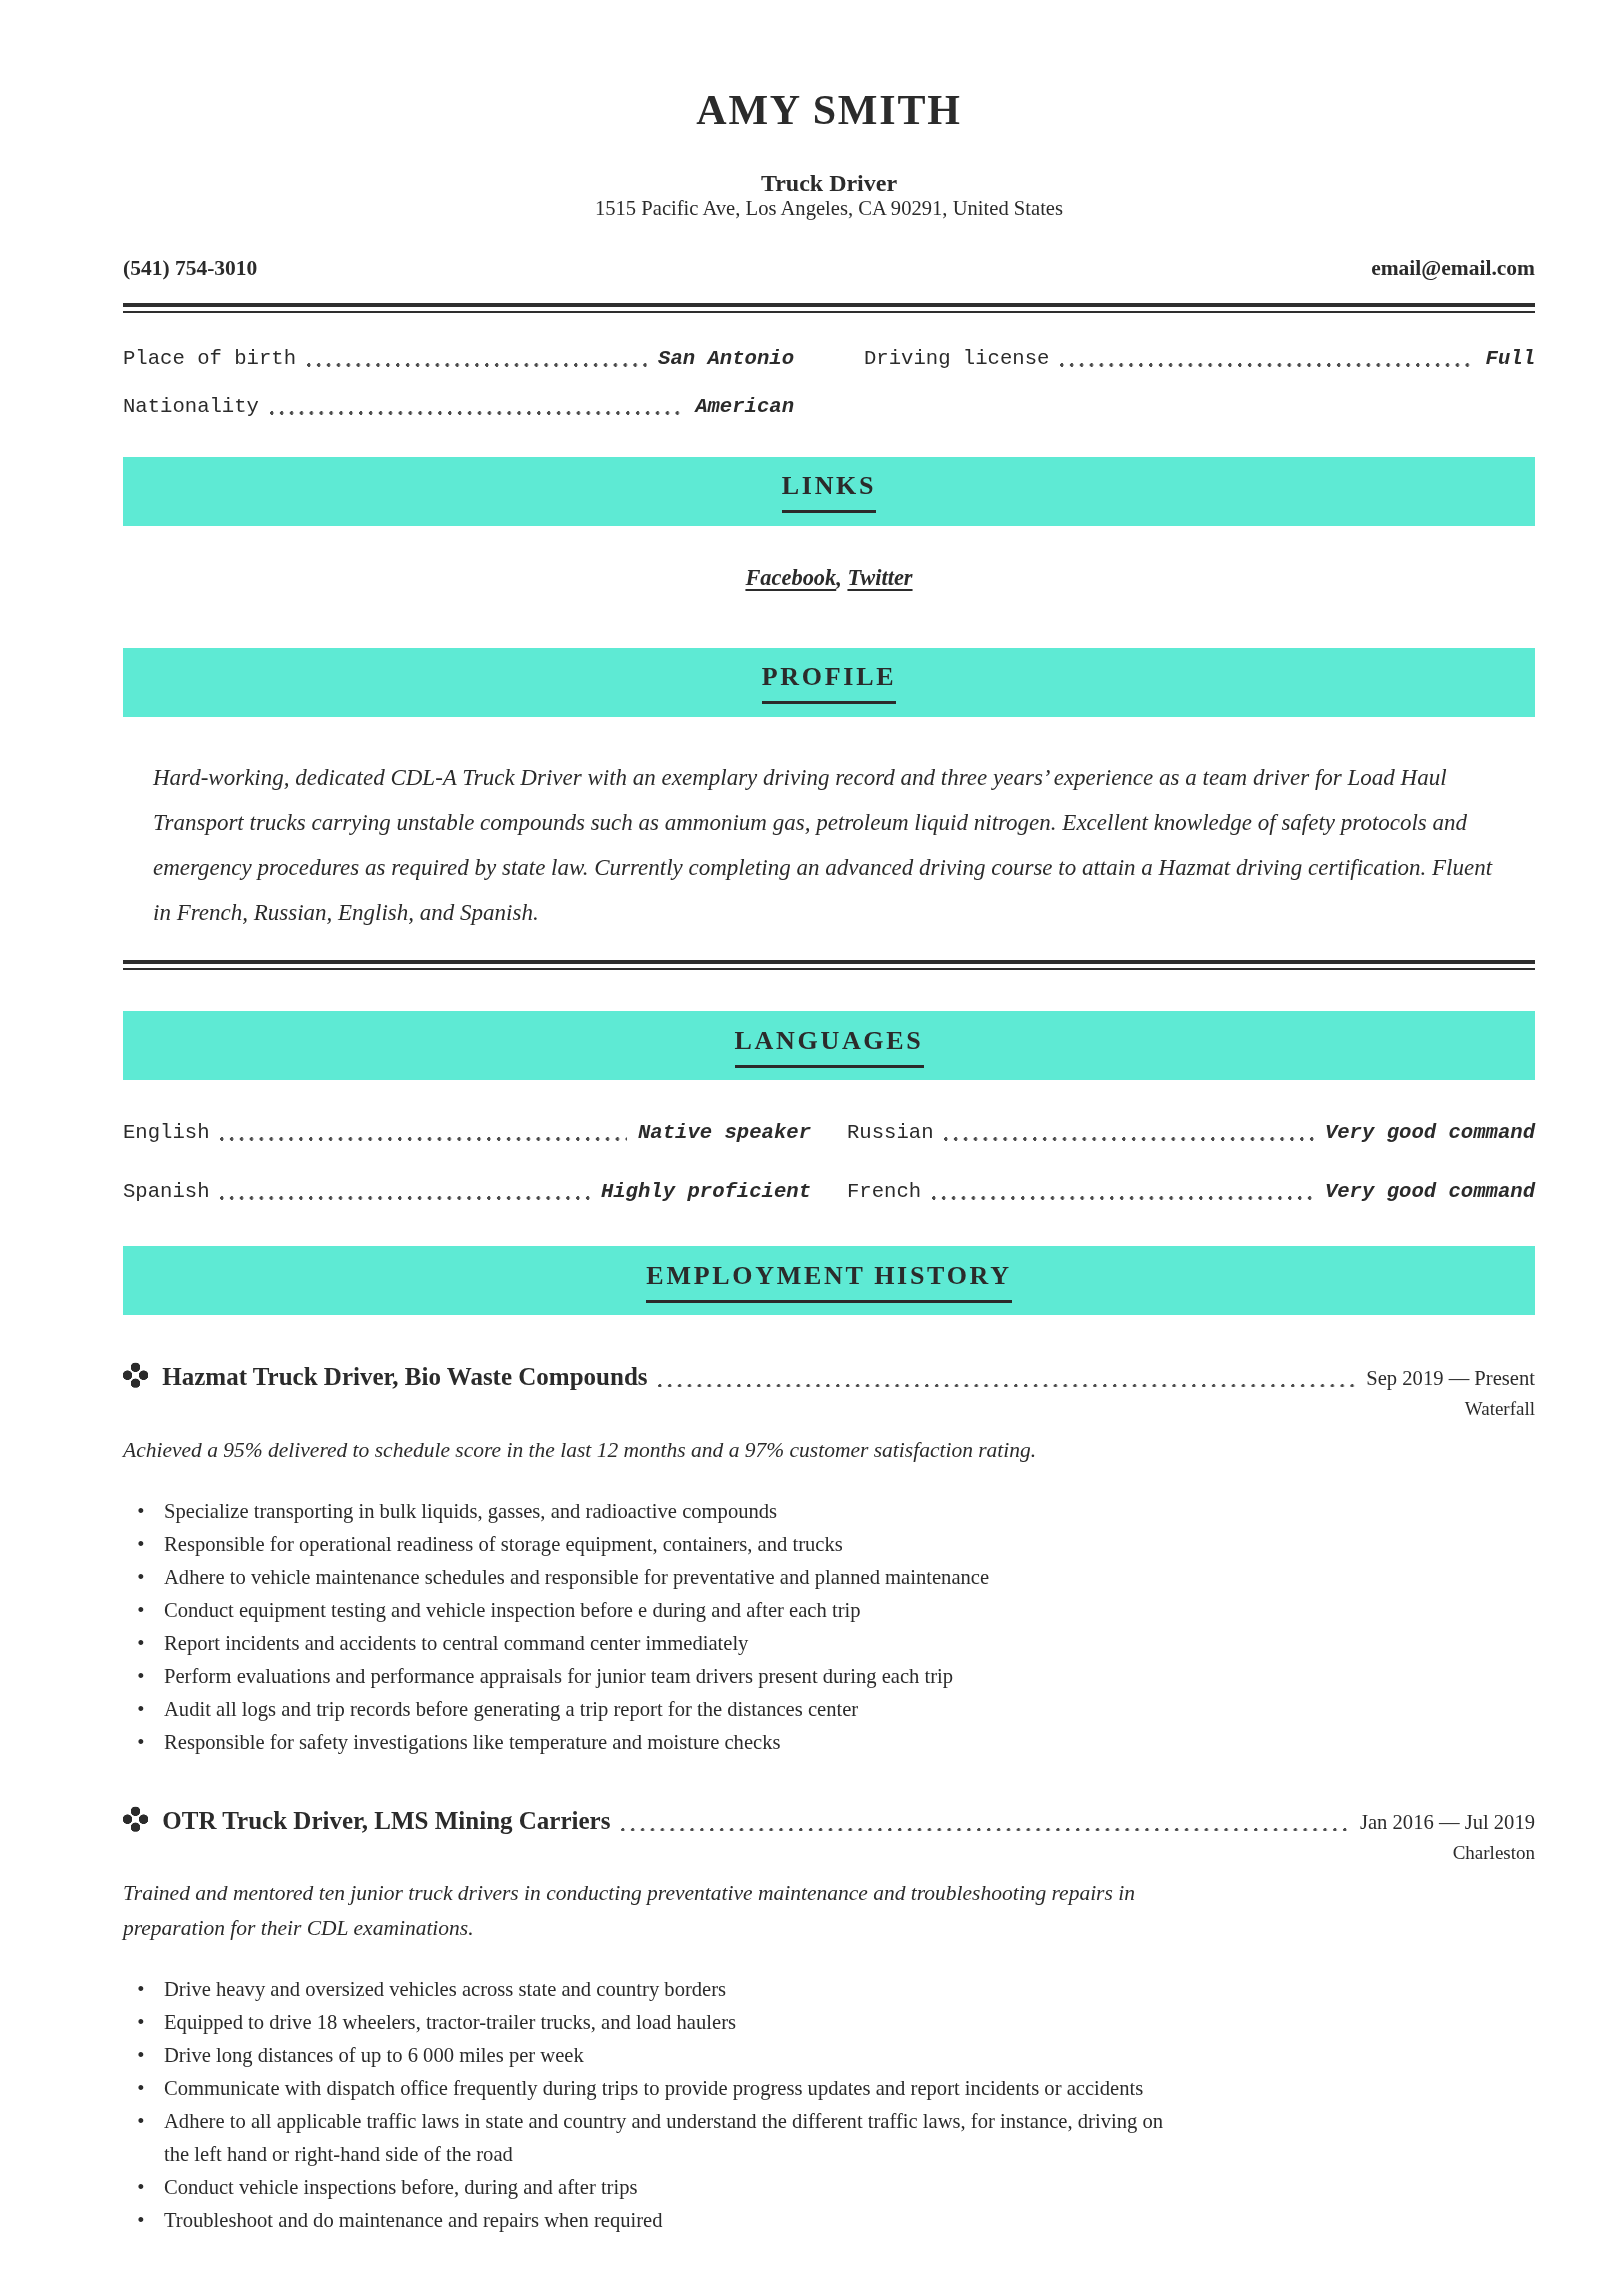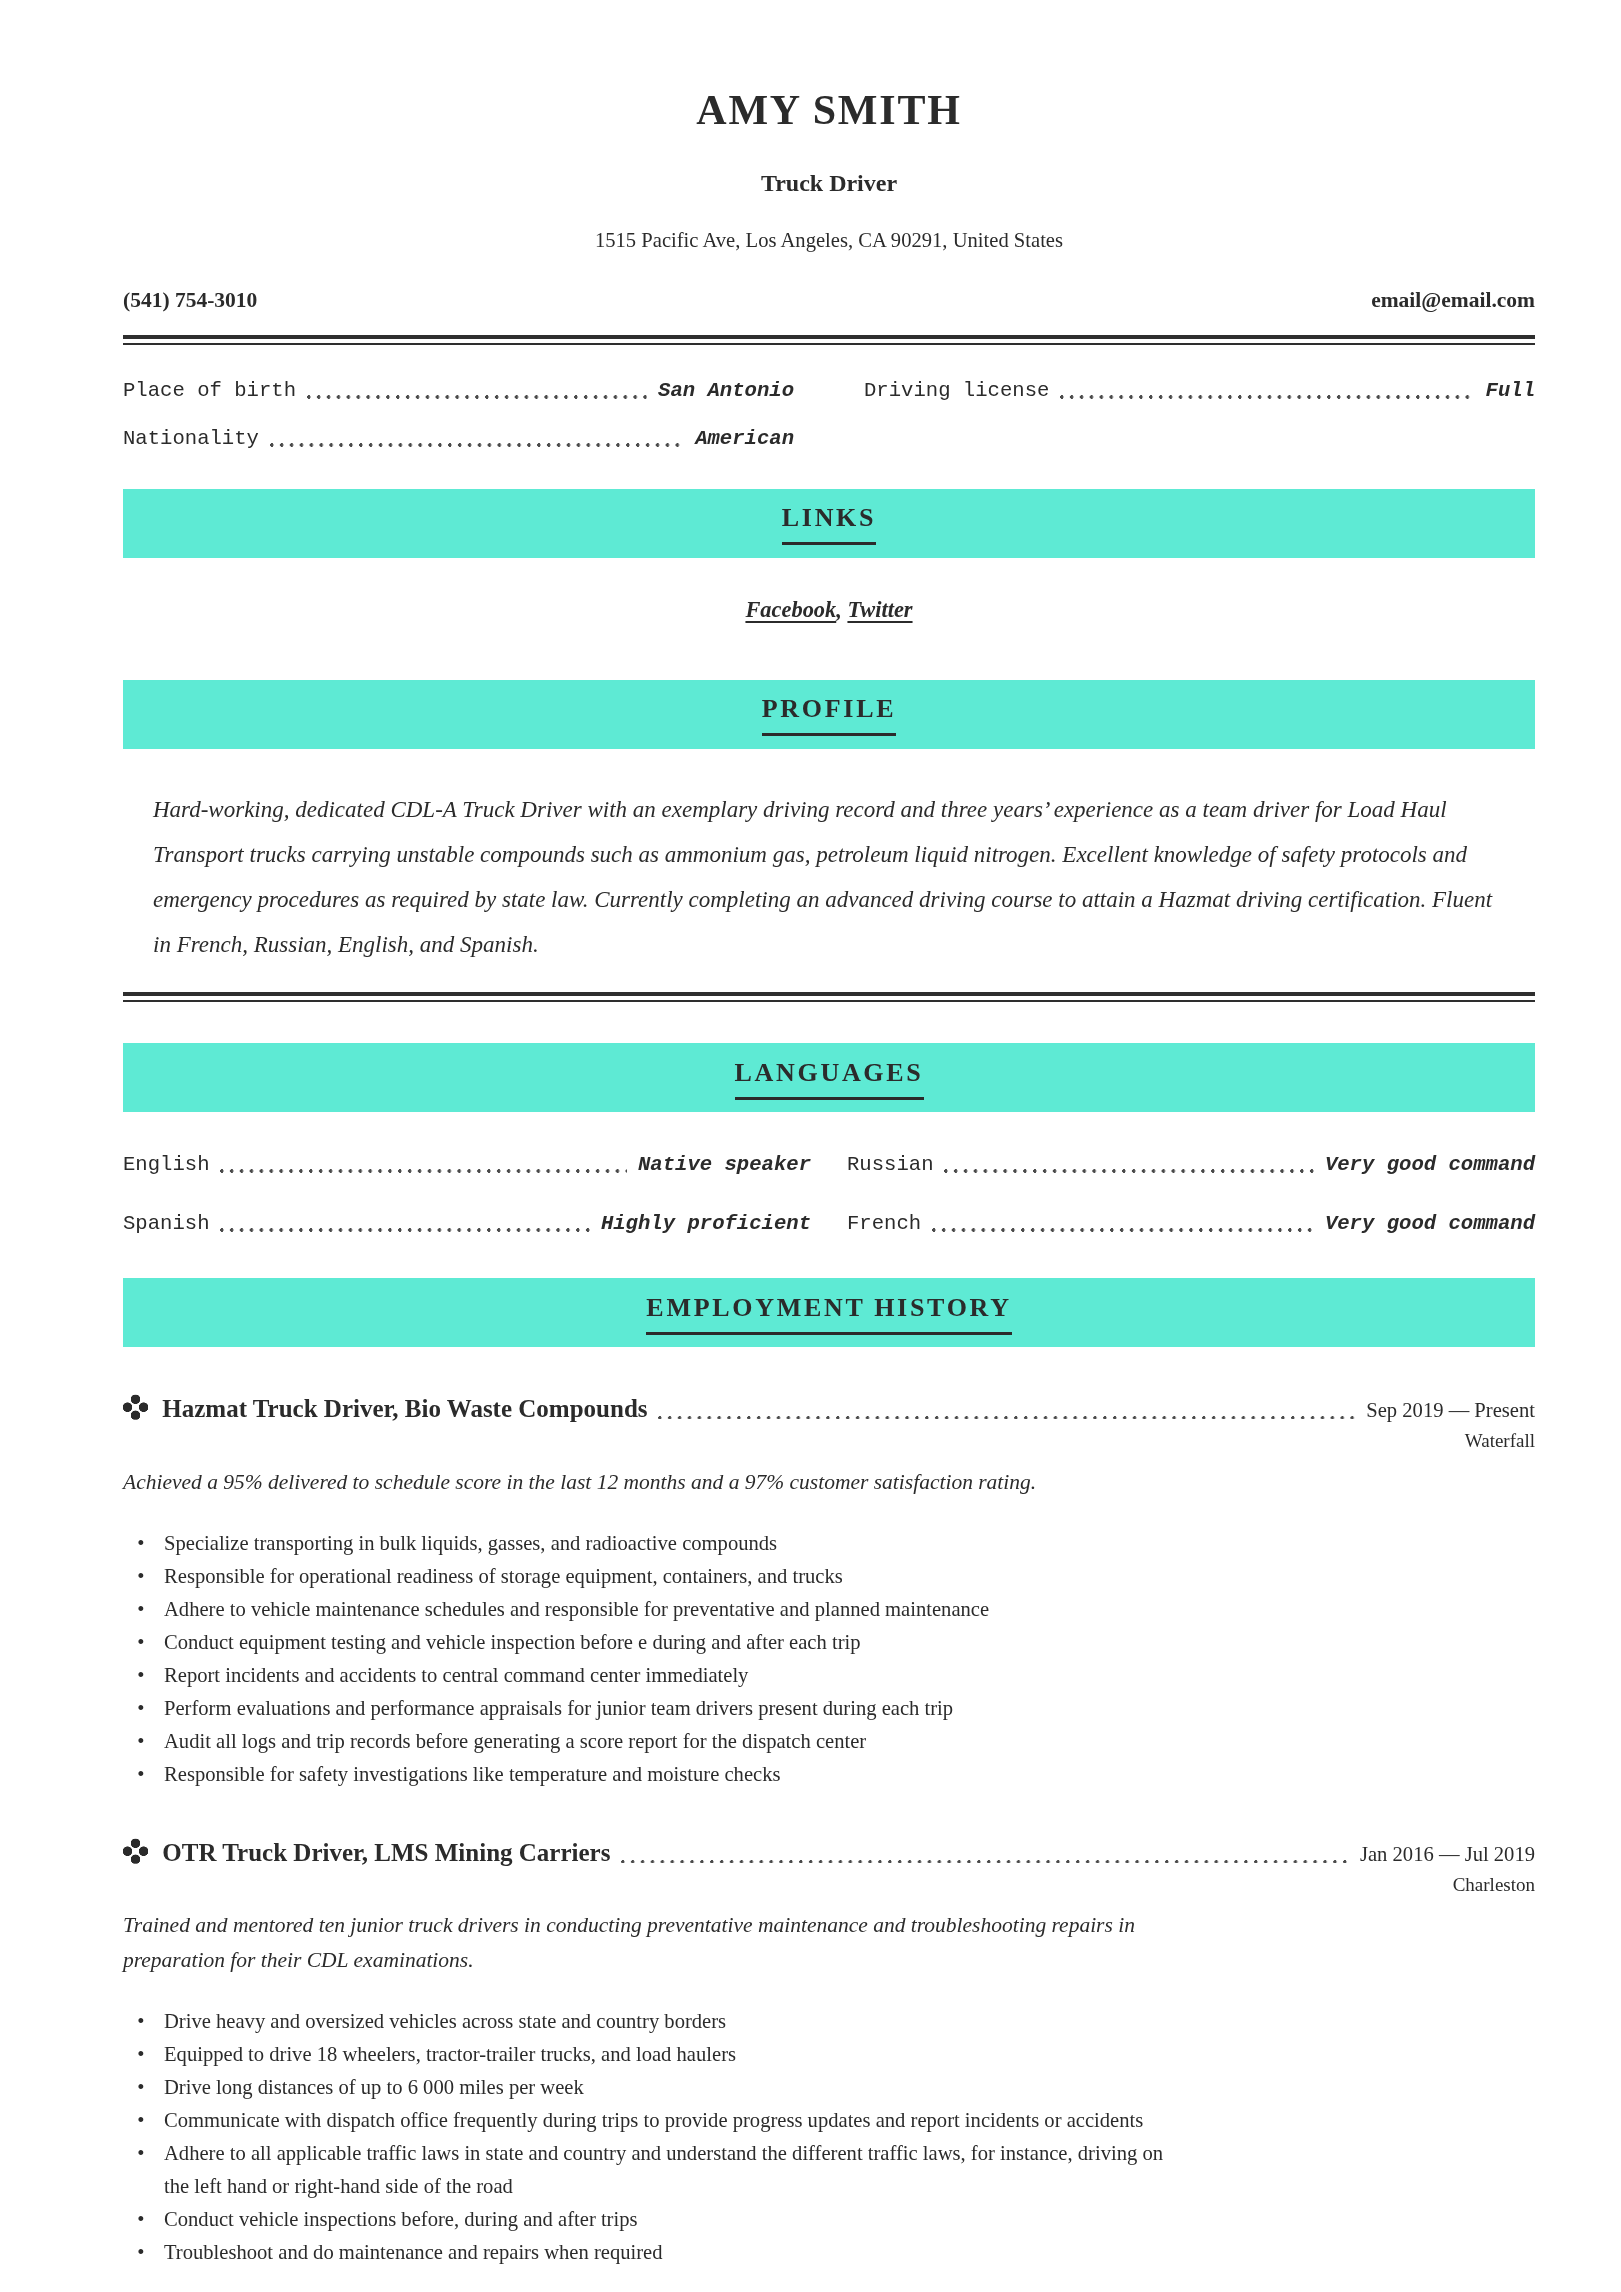--- a/index.html
+++ b/index.html
@@ -2,21 +2,21 @@
 <html style="font-size:14.3px"><head>
 <meta charset="utf-8">
 <style>
   * { margin:0; padding:0; box-sizing:border-box; }
   html,body { background:#ffffff; }
   body { font-family:"Liberation Serif","DejaVu Serif",serif; color:#2b2b2b; }
   .page { width:1621px; height:2293px; padding:86px 86px 0 123px; background:#fff; overflow:hidden; }
 
   
   .name { text-align:center; font-size:42px; font-weight:700; letter-spacing:1.8px; margin-bottom:36px; }
-  .job-title-line { text-align:center; font-size:24px; font-weight:700; margin-bottom:32px; }
+  .job-title-line { text-align:center; font-size:24px; font-weight:700; }
   .address-line { text-align:center; font-size:20.6px; margin-bottom:36px; }
   .contact-row { display:flex; justify-content:space-between; align-items:baseline; font-size:21.5px; font-weight:700; margin-bottom:21.5px; }
 
   .double-rule { border-top:4.5px solid #2e2e2e; border-bottom:2.7px solid #2e2e2e; height:10.7px; }
   .rule-top { margin-bottom:34px; }
   .rule-mid { margin-top:25px; margin-bottom:41px; }
 
   
   .leader { flex:1 1 auto; height:3.6px; margin:0 10.7px 3.6px 10.7px; align-self:flex-end;
             background-image:radial-gradient(circle at 1.8px 1.8px, #4a4a4a 1.5px, transparent 1.9px);
@@ -145,21 +145,21 @@
     </div>
     <div class="job-location">Waterfall</div>
     <p class="job-summary">Achieved a 95% delivered to schedule score in the last 12 months and a 97% customer satisfaction rating.</p>
     <ul class="job-bullets">
       <li>Specialize transporting in bulk liquids, gasses, and radioactive compounds</li>
       <li>Responsible for operational readiness of storage equipment, containers, and trucks</li>
       <li>Adhere to vehicle maintenance schedules and responsible for preventative and planned maintenance</li>
       <li>Conduct equipment testing and vehicle inspection before e during and after each trip</li>
       <li>Report incidents and accidents to central command center immediately</li>
       <li>Perform evaluations and performance appraisals for junior team drivers present during each trip</li>
-      <li>Audit all logs and trip records before generating a score report for the dispatch center</li>
+      <li>Audit all logs and trip records before generating a trip report for the distances center</li>
       <li>Responsible for safety investigations like temperature and moisture checks</li>
     </ul>
   </div>
 
   <div class="job">
     <div class="job-header">
       <span class="job-marker"></span>
       <span class="job-name">OTR Truck Driver, LMS Mining Carriers</span>
       <span class="leader"></span>
       <span class="job-dates">Jan 2016 — Jul 2019</span>

